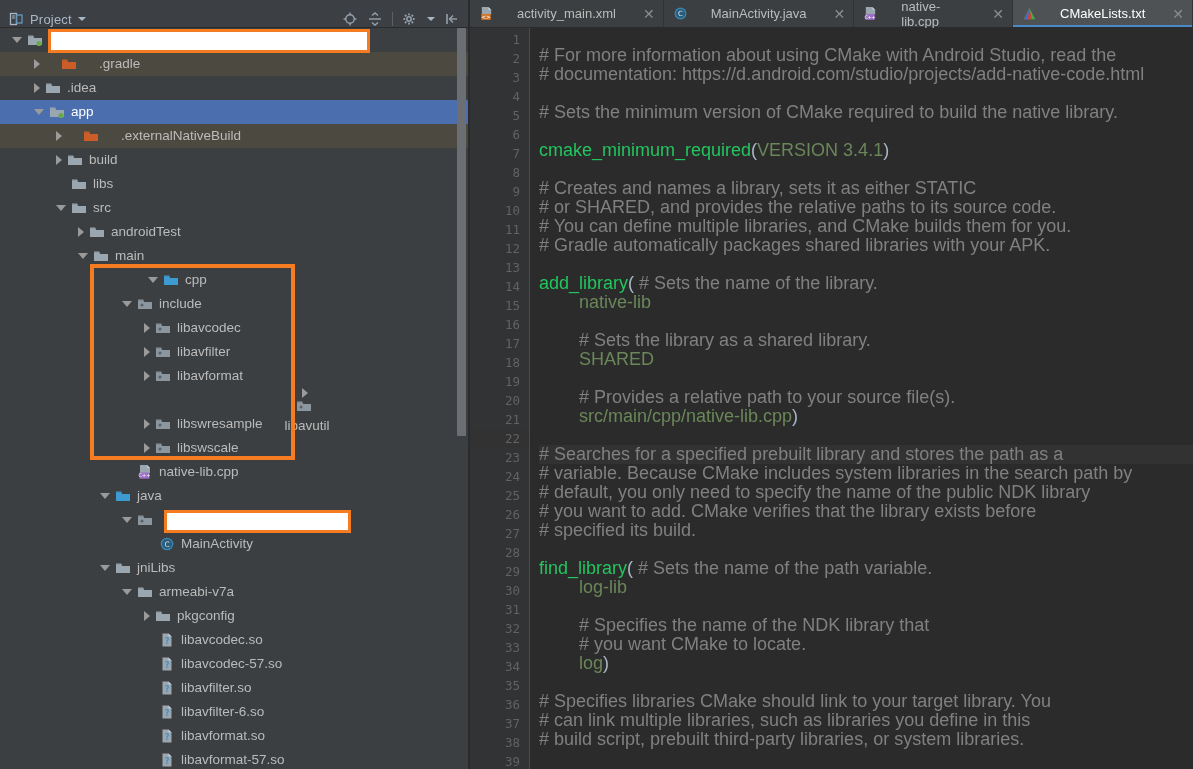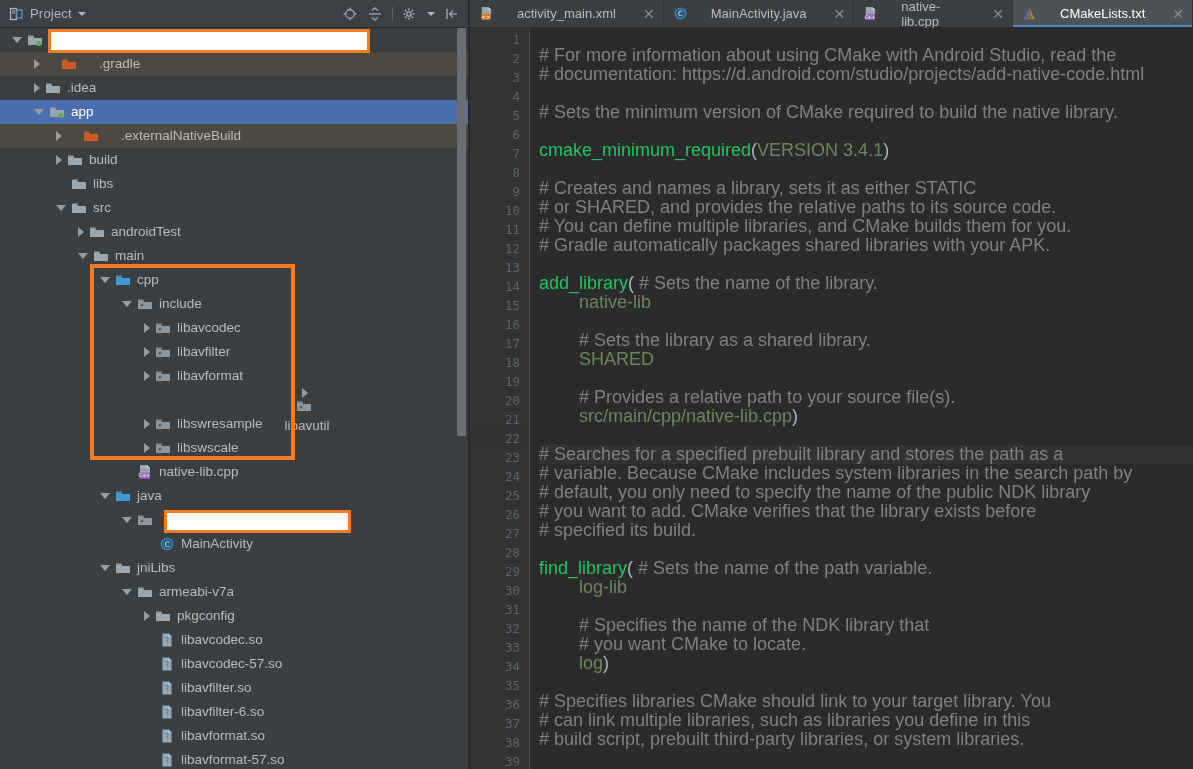--- a/index.html
+++ b/index.html
@@ -14,21 +14,21 @@
   
   #left-panel {
     width: 470px; height: 769px;
     background: #3c3f41;
     display: flex; flex-direction: column;
     position: relative;
   }
   #project-toolbar {
     height: 28px; min-height: 28px;
     background: #3c4044;
-    display: flex; align-items: center;
+    display: flex; align-items: flex-end;
     padding: 0 6px 0 8px;
     border-bottom: 1px solid #2b2b2b;
   }
   .pt-left { display: flex; align-items: center; gap: 6px; }
   .pt-title { color: #a9b7c6; font-size: 13px; letter-spacing: .2px; }
   .pt-spacer { flex: 1; }
   .pt-icons { display: flex; align-items: center; gap: 9px; padding-right: 4px; }
   .pt-icon { width: 16px; height: 16px; display: block; opacity: .82; cursor: pointer; }
   .pt-sep { width: 1px; height: 14px; background: #5c6164; }
   .caret-sm {
@@ -273,21 +273,21 @@
             <span class="row-label">androidTest</span>
           </div>
           <div class="row" style="padding-left: 78px;">
             <span class="arrow "></span>
             <svg class="ic" width="16" height="16" viewBox="0 0 16 16">
               <path d="M1 4.5h5l1.3 1.6H15V13H1z" fill="#9aa7b0"></path>
               <path d="M1 3.4h5l1.2 1.4H1z" fill="#9aa7b0"></path>
             </svg>
             <span class="row-label">main</span>
           </div>
-          <div class="row" style="padding-left: 100px;">
+          <div class="row" style="padding-left: 100px; margin-left: 48px;">
             <span class="arrow "></span>
             <svg class="ic" width="16" height="16" viewBox="0 0 16 16">
               <path d="M1 4.5h5l1.3 1.6H15V13H1z" fill="#3d9bd1"></path>
               <path d="M1 3.4h5l1.2 1.4H1z" fill="#3d9bd1"></path>
             </svg>
             <span class="row-label">cpp</span>
           </div>
           <div class="row" style="padding-left: 122px;">
             <span class="arrow "></span>
             <svg class="ic" width="16" height="16" viewBox="0 0 16 16">

